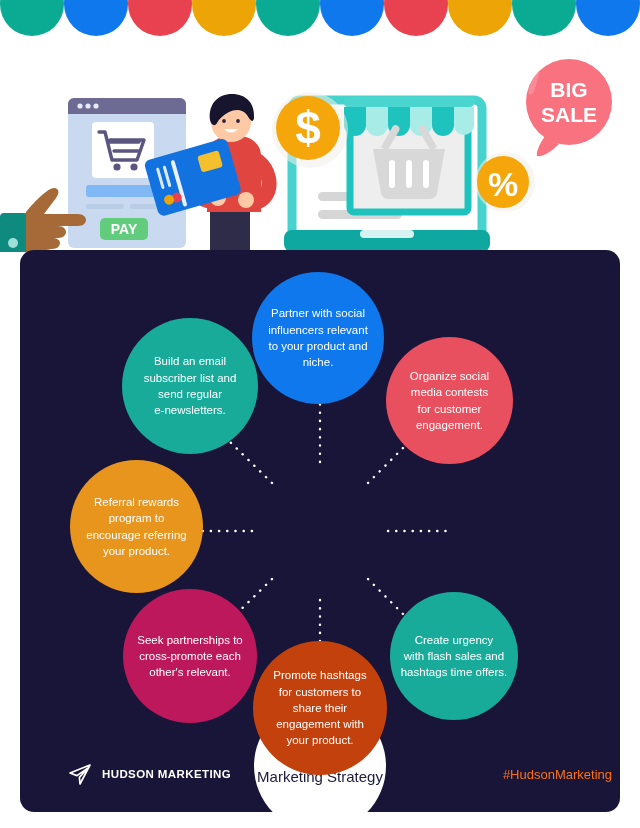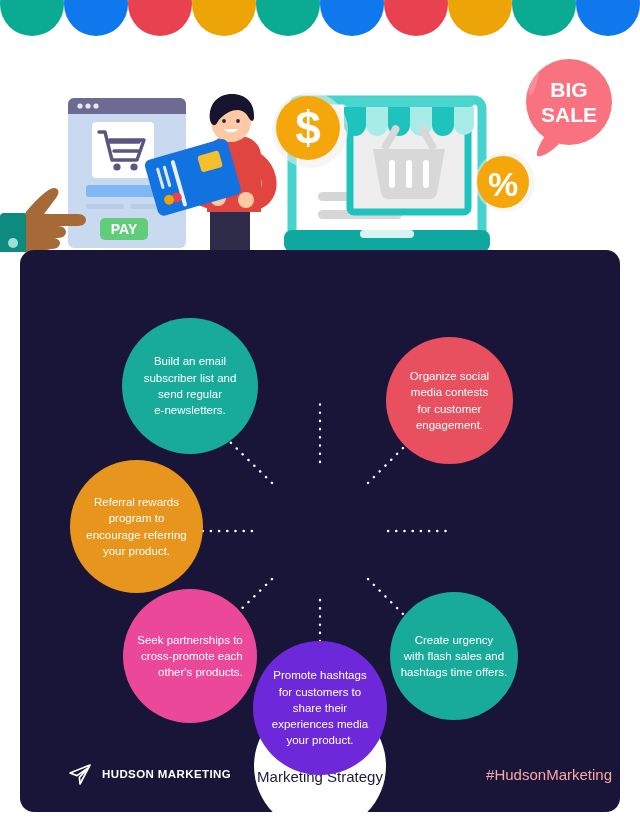--- a/index.html
+++ b/index.html
@@ -47,21 +47,21 @@
   
   #footer {
     position: absolute; left: 20px; bottom: 0; width: 600px; height: 62px;
     display: flex; align-items: center; justify-content: space-between;
     padding: 0 28px 14px 28px;
   }
   #brand { display: flex; align-items: center; gap: 10px; }
   #brand-name {
     color: #ffffff; font-size: 11.5px; font-weight: bold; letter-spacing: 0.4px;
   }
-  #hashtag { color: #fca5a5; font-size: 15px; }
+  #hashtag { color: #f97316; font-size: 13px; }
 </style>
 </head>
 <body>
 
 <div id="page">
 
   <div id="scallops">
       <div class="scallop" style="background: rgb(11, 171, 147);"></div>
       <div class="scallop" style="background: rgb(15, 120, 236);"></div>
       <div class="scallop" style="background: rgb(232, 65, 79);"></div>
@@ -213,20 +213,28 @@
     </svg>
 
     <div id="center-bubble" style="background: rgb(255, 255, 255); color: rgb(29, 27, 58);">
       <div>
         <span>Ecommerce</span>
         <span>Marketing</span>
         <span>Strategy</span>
       </div>
     </div>
 
+    <div class="bubble" style="width: 132px; height: 132px; left: 232px; top: 22px; background: rgb(15, 120, 236);">
+      <div>
+        <span>Partner with social</span>
+        <span>influencers relevant</span>
+        <span>to your product and</span>
+        <span>niche.</span>
+      </div>
+    </div>
 
     <div class="bubble" style="width: 136px; height: 136px; left: 102px; top: 68px; background: rgb(24, 171, 154);">
       <div>
         <span>Build an email</span>
         <span>subscriber list and</span>
         <span>send regular</span>
         <span>e-newsletters.</span>
       </div>
     </div>
 
@@ -242,42 +250,42 @@
     <div class="bubble" style="width: 133px; height: 133px; left: 50px; top: 210px; background: rgb(232, 149, 30);">
       <div>
         <span>Referral rewards</span>
         <span>program to</span>
         <span>encourage referring</span>
         <span>your product.</span>
       </div>
     </div>
 
 
-    <div class="bubble" style="width: 134px; height: 134px; left: 103px; top: 339px; background: #ec4899; text-align: right;">
+    <div class="bubble" style="width: 134px; height: 134px; left: 103px; top: 339px; background: #be185d;">
       <div>
         <span>Seek partnerships to</span>
         <span>cross-promote each</span>
-        <span>other's products.</span>
+        <span>other's relevant.</span>
       </div>
     </div>
 
     <div class="bubble" style="width: 128px; height: 128px; left: 370px; top: 342px; background: rgb(24, 171, 154); align-items: center;">
       <div>
         <span>Create urgency</span>
         <span>with flash sales and</span>
         <span>hashtags time offers.</span>
       </div>
     </div>
 
-    <div class="bubble" style="width: 134px; height: 134px; left: 233px; top: 391px; background: #6d28d9;">
+    <div class="bubble" style="width: 134px; height: 134px; left: 233px; top: 391px; background: #c2410c;">
       <div>
         <span>Promote hashtags</span>
         <span>for customers to</span>
         <span>share their</span>
-        <span>experiences media</span>
+        <span>engagement with</span>
         <span>your product.</span>
       </div>
     </div>
 
     <div id="footer">
       <div id="brand">
         <svg width="24" height="24" viewBox="0 0 24 24">
           <path d="M22 3 2 11l7 2.6L20 6l-8.6 9.4L12 22z" fill="none" stroke="#ffffff" stroke-width="1.7" stroke-linejoin="round"></path>
         </svg>
         <div id="brand-name">HUDSON MARKETING</div>

